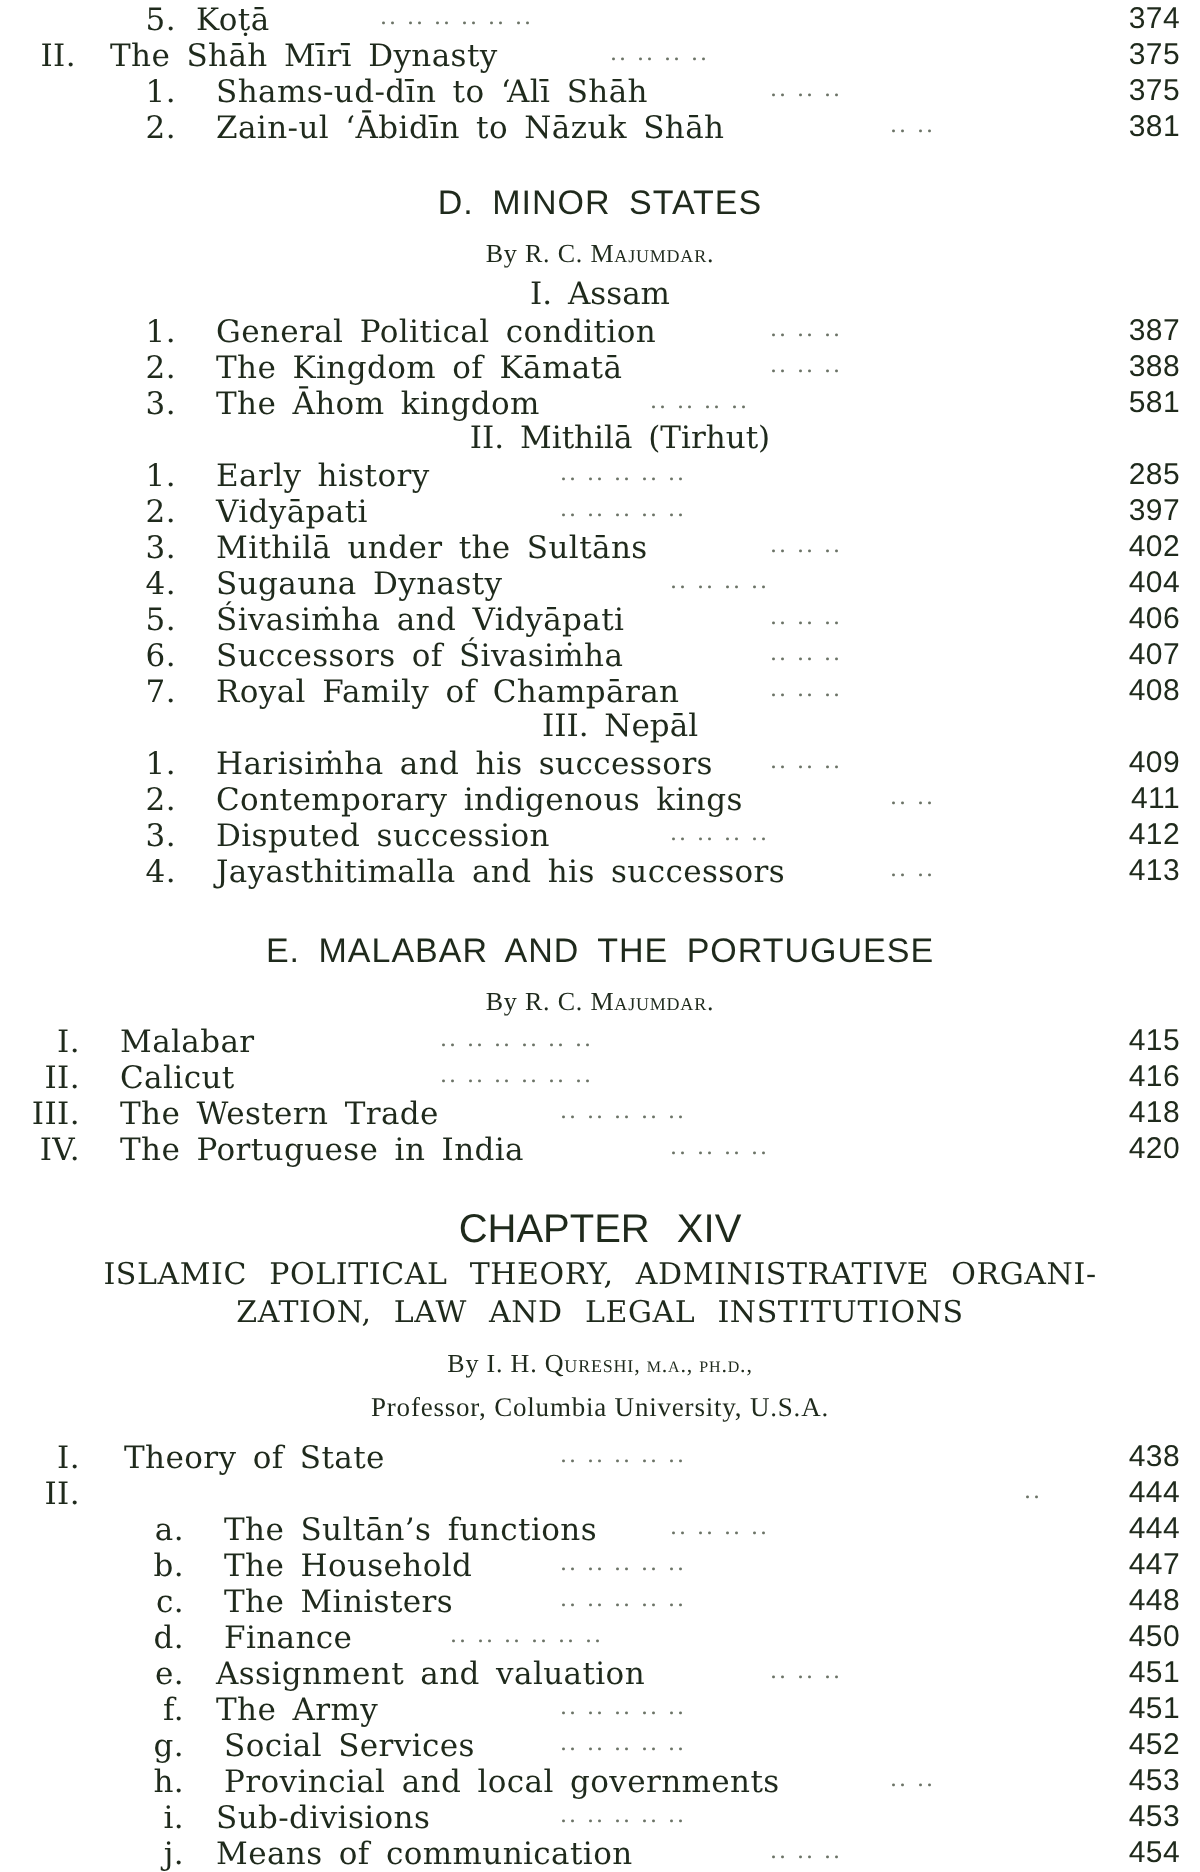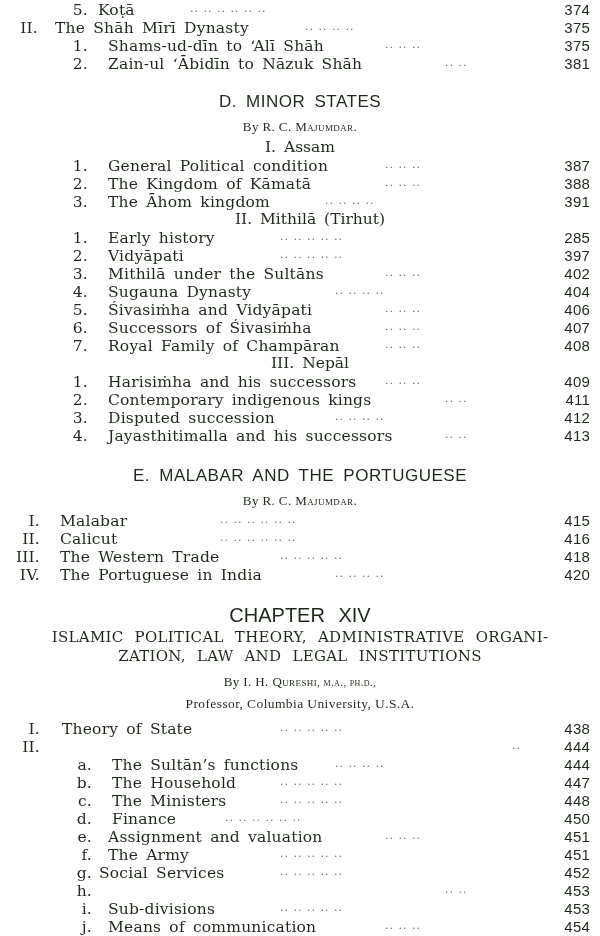--- a/index.html
+++ b/index.html
@@ -145,21 +145,21 @@
   <div class="row" style="top:175px">
     <span class="num" style="left:58px;width:30px">2.</span>
     <span class="title" style="left:108px">The Kingdom of Kāmatā</span>
     <span class="dots" style="left:385px">..  ..  ..</span>
     <span class="page-no">388</span>
   </div>
   <div class="row" style="top:193px">
     <span class="num" style="left:58px;width:30px">3.</span>
     <span class="title" style="left:108px">The Āhom kingdom</span>
     <span class="dots" style="left:325px">..  ..  ..  ..</span>
-    <span class="page-no">391</span>
+    <span class="page-no">581</span>
   </div>
 
   <div class="heading h-sub" style="top:210px;padding-left:20px;box-sizing:border-box">II.  Mithilā (Tirhut)</div>
   <div class="row" style="top:229px">
     <span class="num" style="left:58px;width:30px">1.</span>
     <span class="title" style="left:108px">Early history</span>
     <span class="dots" style="left:280px">..  ..  ..  ..  ..</span>
     <span class="page-no">285</span>
   </div>
   <div class="row" style="top:247px">
@@ -305,26 +305,27 @@
     <span class="page-no">451</span>
   </div>
   <div class="row" style="top:846px">
     <span class="num" style="left:72px;width:20px">f.</span>
     <span class="title" style="left:108px">The Army</span>
     <span class="dots" style="left:280px">..  ..  ..  ..  ..</span>
     <span class="page-no">451</span>
   </div>
   <div class="row" style="top:864px">
     <span class="num" style="left:72px;width:20px">g.</span>
-    <span class="title" style="left:99px">Social Services</span>
+    <span class="title" style="left:112px">Social Services</span>
     <span class="dots" style="left:280px">..  ..  ..  ..  ..</span>
     <span class="page-no">452</span>
   </div>
   <div class="row" style="top:882px">
     <span class="num" style="left:72px;width:20px">h.</span>
+    <span class="title" style="left:112px">Provincial and local governments</span>
     <span class="dots" style="left:445px">..  ..</span>
     <span class="page-no">453</span>
   </div>
   <div class="row" style="top:900px">
     <span class="num" style="left:72px;width:20px">i.</span>
     <span class="title" style="left:108px">Sub-divisions</span>
     <span class="dots" style="left:280px">..  ..  ..  ..  ..</span>
     <span class="page-no">453</span>
   </div>
   <div class="row" style="top:918px">

